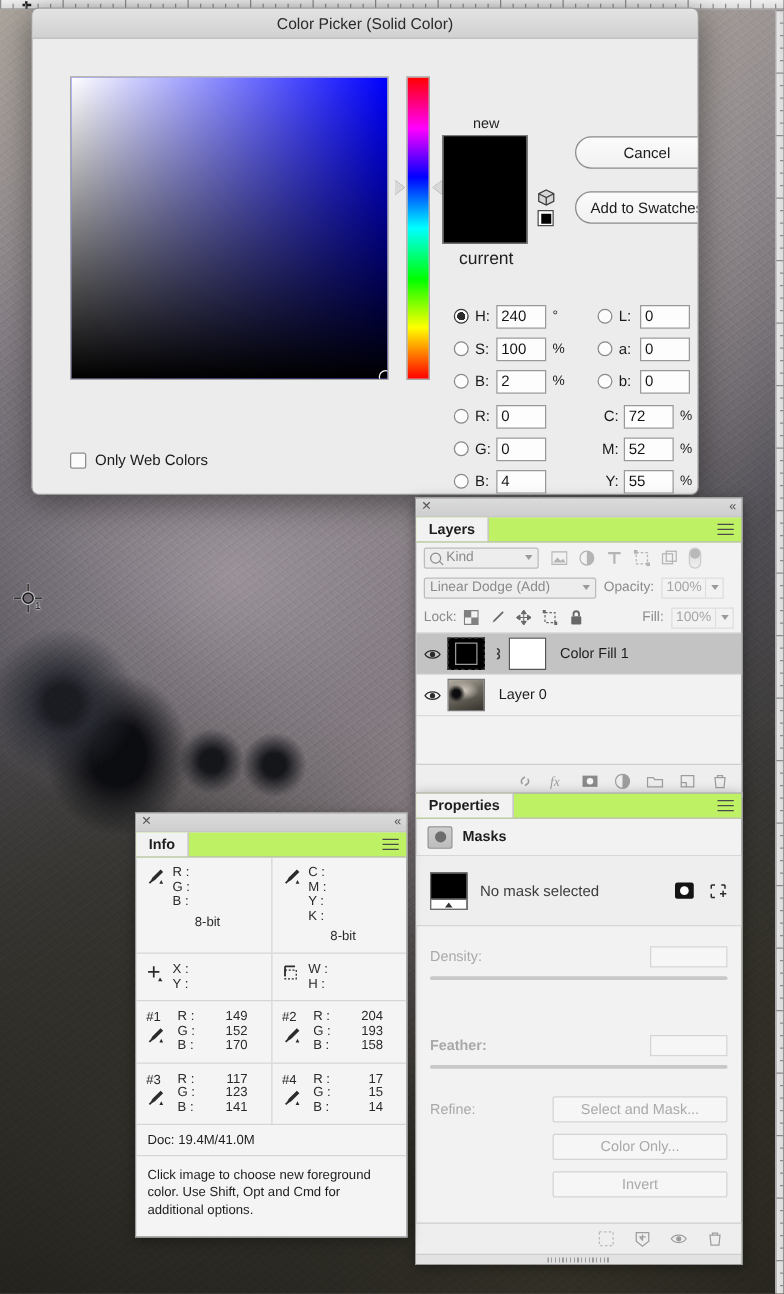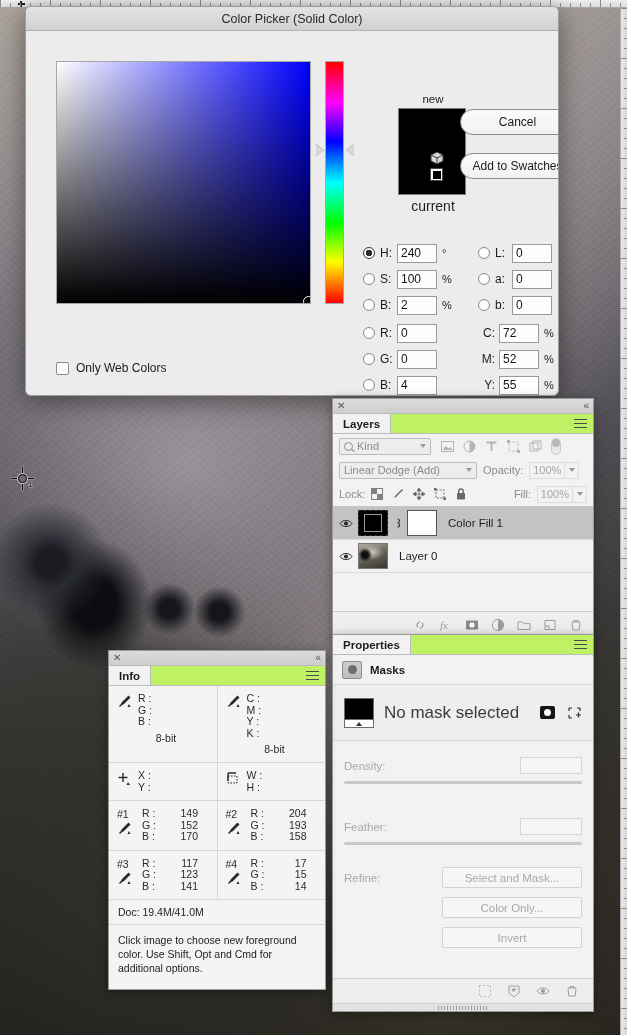--- a/index.html
+++ b/index.html
@@ -107,21 +107,21 @@
   .hue-arrow { position:absolute; top:113px; width:0; height:0; }
   #hue-arrow-l { left:290px; border-top:6px solid transparent; border-bottom:6px solid transparent; border-left:8px solid #d8d8d8; filter:drop-shadow(0 0 .6px #555); }
   #hue-arrow-r { left:320px; border-top:6px solid transparent; border-bottom:6px solid transparent; border-right:8px solid #d8d8d8; filter:drop-shadow(0 0 .6px #555); }
 
   
   #only-web { position:absolute; left:30px; top:330px; display:flex; align-items:center; gap:7px; }
   #only-web .box { width:13px; height:13px; background:#fbfbfb; border:1px solid #8e8d8d; border-radius:2px; }
   #only-web .lbl { font-size:12px; color:#1b1b1b; }
 
   
-  #swatch-wrap { position:absolute; left:328px; top:62px; width:70px;margin-left:44px; }
+  #swatch-wrap { position:absolute; left:328px; top:62px; width:70px; }
   #lbl-new { text-align:center; font-size:11.5px; color:#1f1f1f; margin-bottom:3px; }
   #swatch-new { width:68px; height:44px; background:#000; border:1px solid #7c7c7c; border-bottom:none; }
   #swatch-cur { width:68px; height:43px; background:#000; border:1px solid #7c7c7c; border-top:none; }
   #lbl-current { text-align:center; font-size:14px; color:#1f1f1f; margin-top:3px; }
 
   #gamut-warn { position:absolute; left:404px; top:120px; width:14px; height:14px; }
   #web-warn { position:absolute; left:404px; top:137px; width:13px; height:13px; border:1px solid #4a4a4a; background:#fff; display:flex; align-items:center; justify-content:center; }
   #web-warn i { display:block; width:8px; height:8px; background:#000; }
 
   
@@ -233,21 +233,21 @@
   }
   #masks-head { height:30px; display:flex; align-items:center; gap:8px; padding:0 9px; border-bottom:1px solid #d8d7d7; }
   #masks-icon { width:20px; height:18px; background:linear-gradient(180deg,#cfcece,#bebdbd); border:1px solid #8f8e8e; border-radius:2px; display:flex; align-items:center; justify-content:center; }
   #masks-icon i { width:9px; height:9px; border-radius:50%; background:#6e6d6d; }
   #masks-lbl { font-size:11.5px; font-weight:bold; color:#1d1d1d; }
 
   #nomask-row { height:56px; display:flex; align-items:center; gap:10px; padding:0 11px; border-bottom:1px solid #d8d7d7; background:#efeeee; }
   #nomask-thumb { width:30px; height:30px; background:#000; border:1px solid #6d6d6d; position:relative; flex:none; }
   #nomask-thumb::after { content:""; position:absolute; left:0; bottom:0; width:100%; height:7px; background:#fff; border-top:1px solid #6d6d6d; }
   #nomask-thumb::before { content:""; position:absolute; left:50%; bottom:1px; margin-left:-3px; width:0;height:0;border-left:3px solid transparent;border-right:3px solid transparent;border-bottom:4px solid #333; z-index:2; }
-  #nomask-lbl { font-size:17px; color:#3c3c3c; }
+  #nomask-lbl { font-size:12px; color:#3c3c3c; }
   #nomask-acts { margin-left:auto; display:flex; align-items:center; gap:12px; }
   #pix-mask-btn { width:15px; height:13px; background:#151515; border-radius:2px; display:flex; align-items:center; justify-content:center; }
   #pix-mask-btn i { width:7px;height:7px;border-radius:50%;background:#fff; }
   #vec-mask-btn { width:15px; height:14px; }
 
   .prop-slider-row { padding:16px 11px 0 11px; }
   .psr-top { display:flex; align-items:center; }
   .psr-lbl { font-size:11.5px; color:#a9a9a9; }
   .psr-field { margin-left:auto; width:62px; height:17px; background:#f6f6f6; border:1px solid #d6d5d5; }
   .psr-track { margin-top:7px; height:3px; background:#c9c8c8; border-radius:2px; }
@@ -782,21 +782,21 @@
   </div>
 
   <div class="prop-slider-row">
     <div class="psr-top">
       <div class="psr-lbl">Density:</div>
       <div class="psr-field"></div>
     </div>
     <div class="psr-track"></div>
   </div>
 
-  <div class="prop-slider-row" style="padding-top:34px;">
+  <div class="prop-slider-row" style="padding-top:44px;font-weight:bold;">
     <div class="psr-top">
       <div class="psr-lbl">Feather:</div>
       <div class="psr-field"></div>
     </div>
     <div class="psr-track"></div>
   </div>
 
   <div id="refine-block">
     <div id="refine-lbl">Refine:</div>
     <div id="refine-btns">

